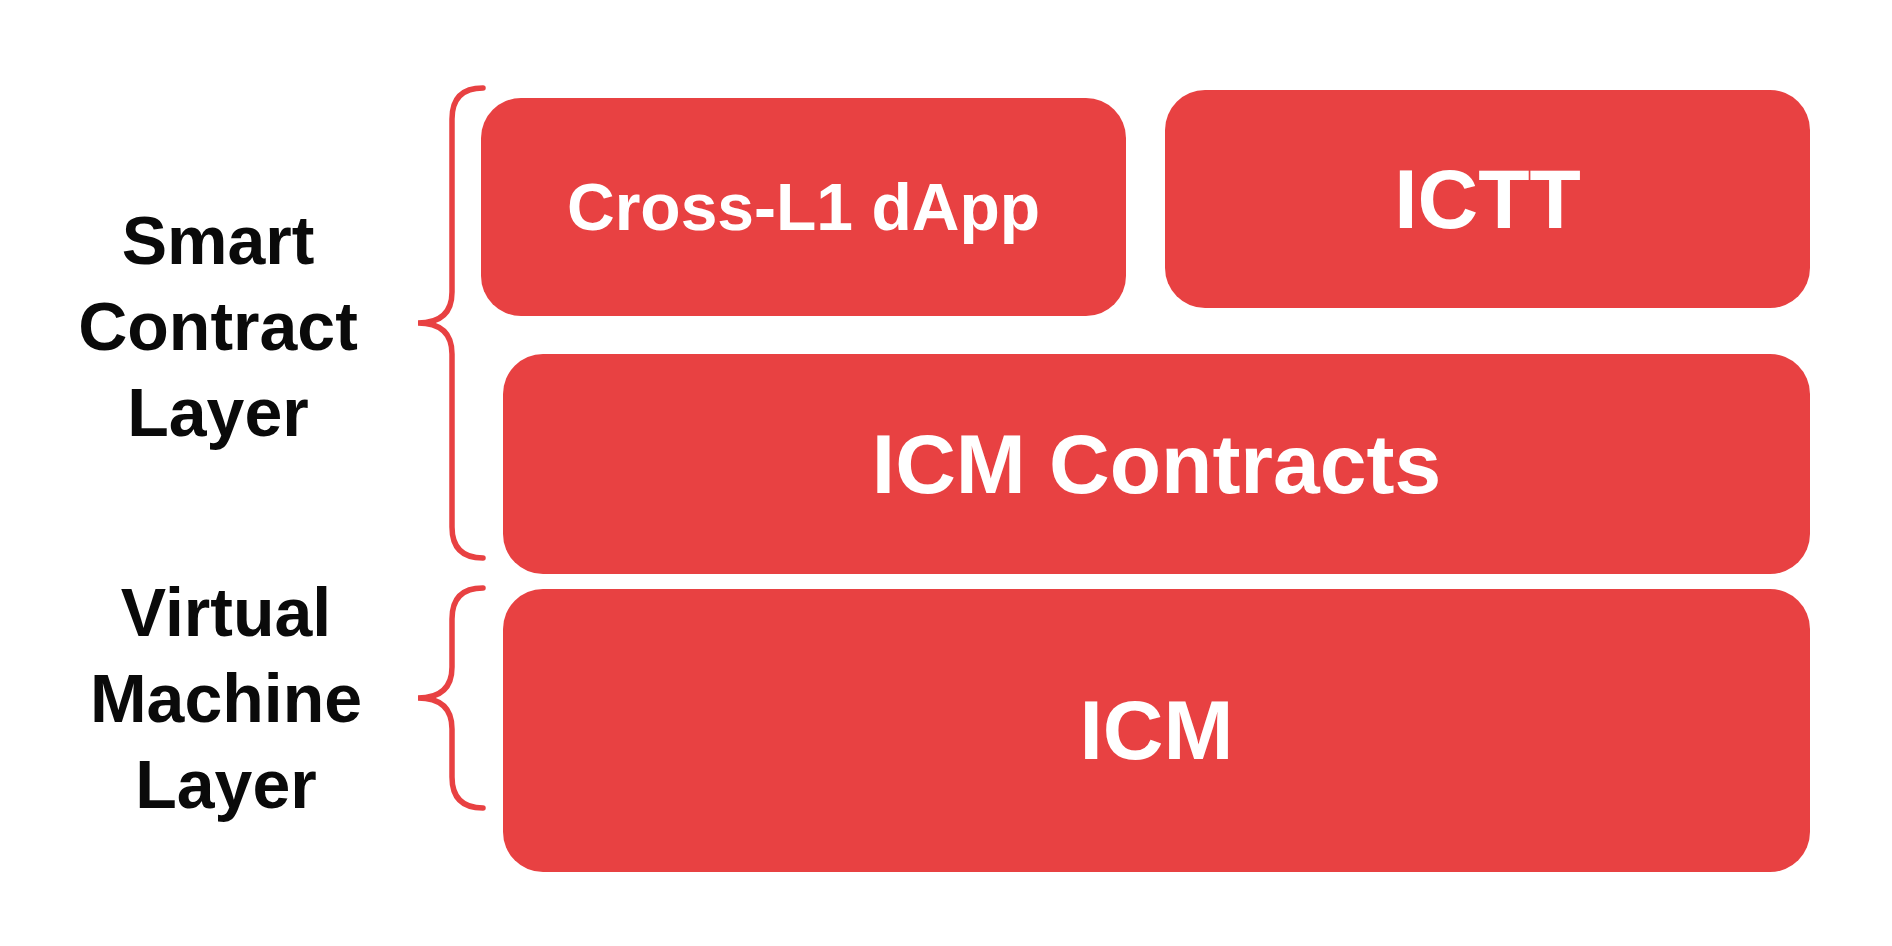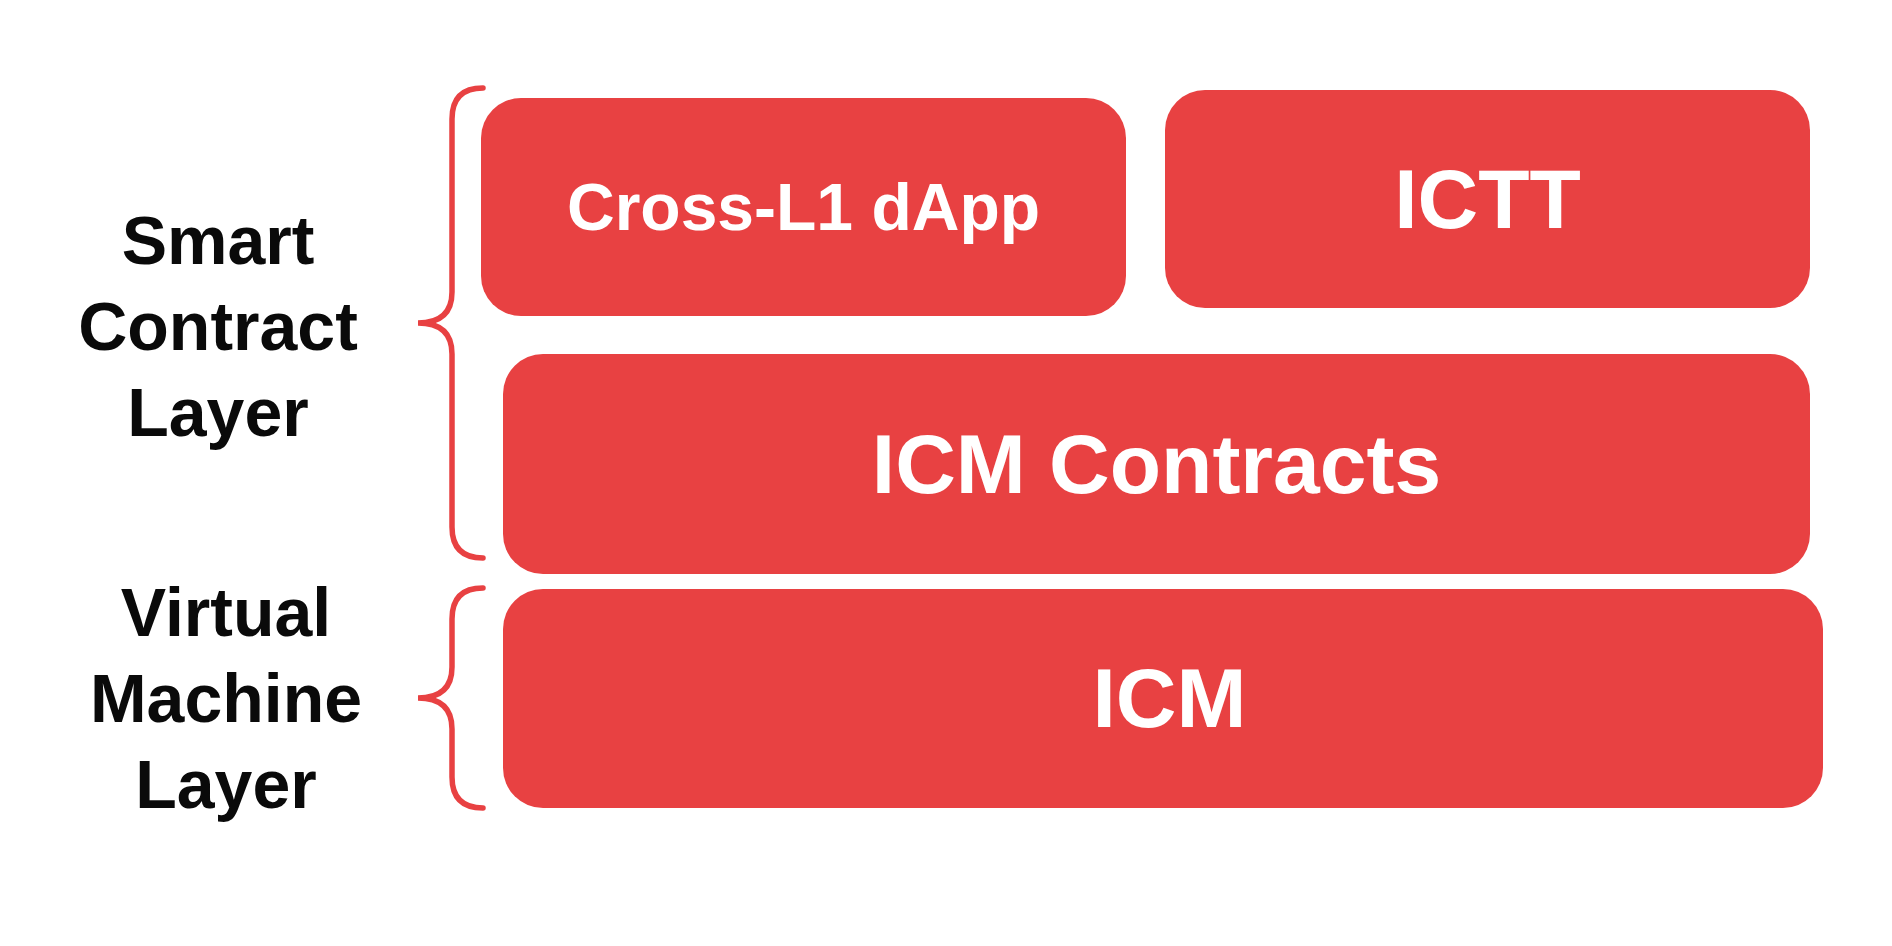--- a/index.html
+++ b/index.html
@@ -43,21 +43,21 @@
   }
   .box-text {
     color: var(--box-text, #ffffff);
     font-weight: 700;
     letter-spacing: 0px;
     white-space: nowrap;
   }
   .box-cross-l1 { left: 481px;  top: 90px;  width: 645px;  height: 218px; margin-top: 8px; }
   .box-ictt     { left: 1165px; top: 90px;  width: 645px;  height: 218px; }
   .box-icm-contracts { left: 503px; top: 354px; width: 1307px; height: 220px; }
-  .box-icm      { left: 503px; top: 589px; width: 1307px; height: 219px; padding-left: 13px; }
+  .box-icm      { left: 503px; top: 589px; width: 1307px; height: 283px; }
   .box-cross-l1 .box-text { font-size: 66px; }
   .box-ictt .box-text,
   .box-icm-contracts .box-text,
   .box-icm .box-text { font-size: 84px; }
 </style>
 </head>
 <body>
 
 <div class="canvas">
 

